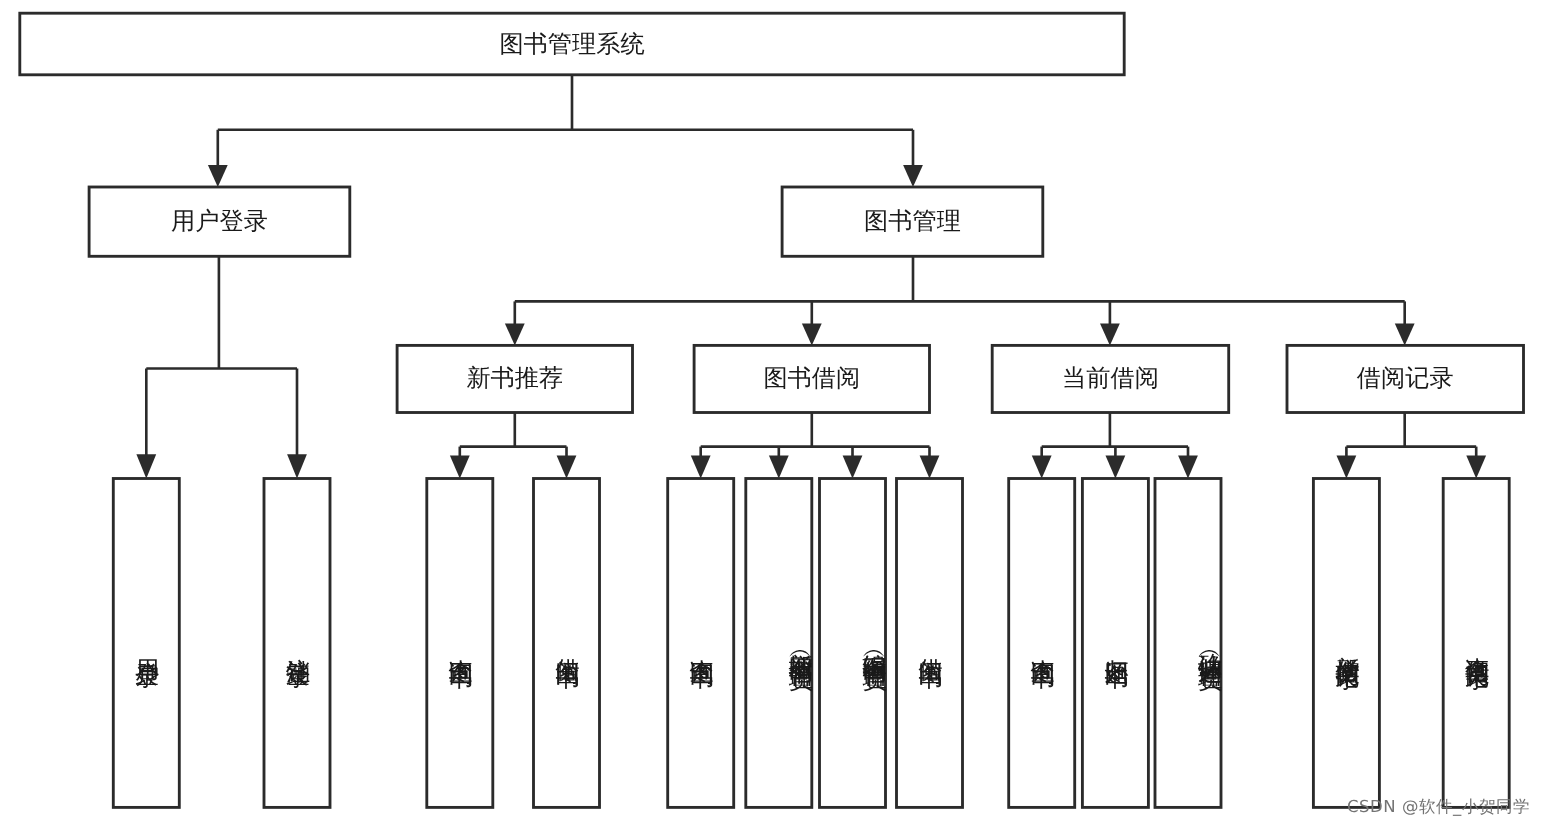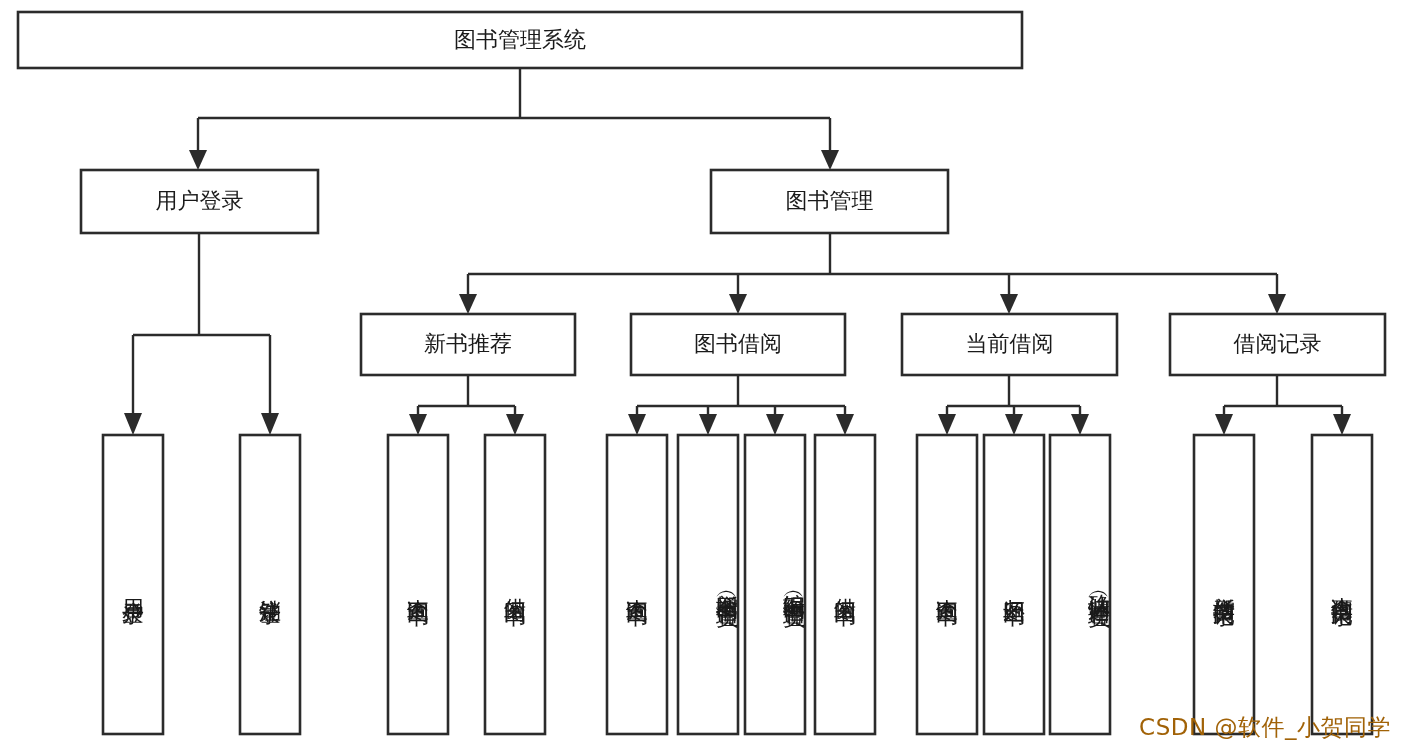--- a/index.html
+++ b/index.html
@@ -63,22 +63,22 @@
     align-items: center;
     justify-content: center;
     white-space: nowrap;
     pointer-events: none;
   }
   .watermark {
     position: absolute;
     right: 14px;
     bottom: 4px;
     font-family: "DejaVu Sans", "Liberation Sans", sans-serif;
-    font-size: 23px;
-    color: #a16207;
+    font-size: 15px;
+    color: #737373;
     letter-spacing: 0.5px;
     white-space: nowrap;
   }
 </style>
 </head>
 <body>
 
 <div id="diagram-root">
 
   <svg id="flow-svg" viewBox="0 0 1405 747">

